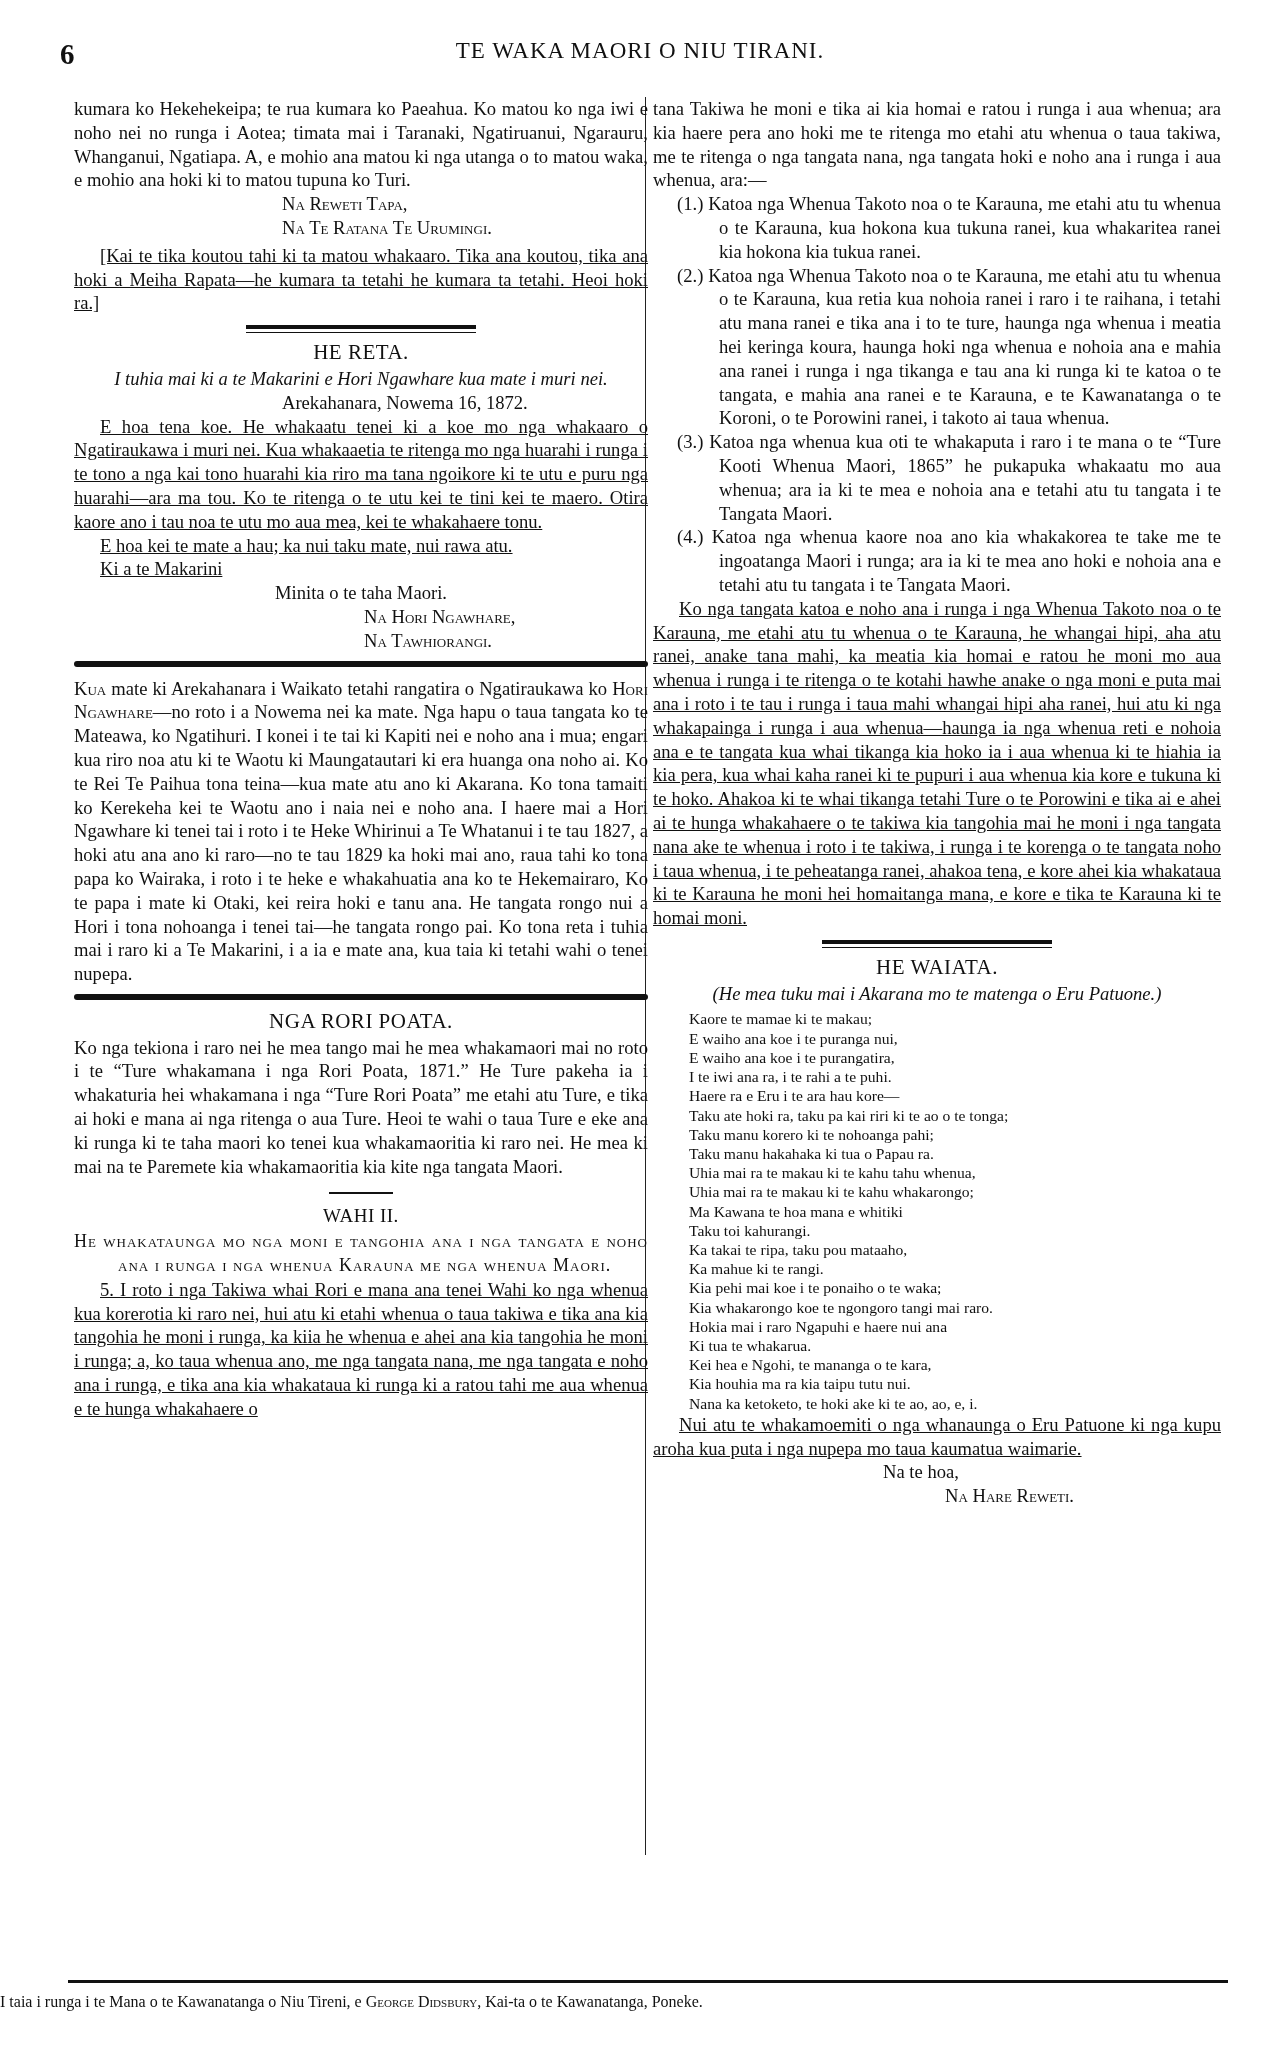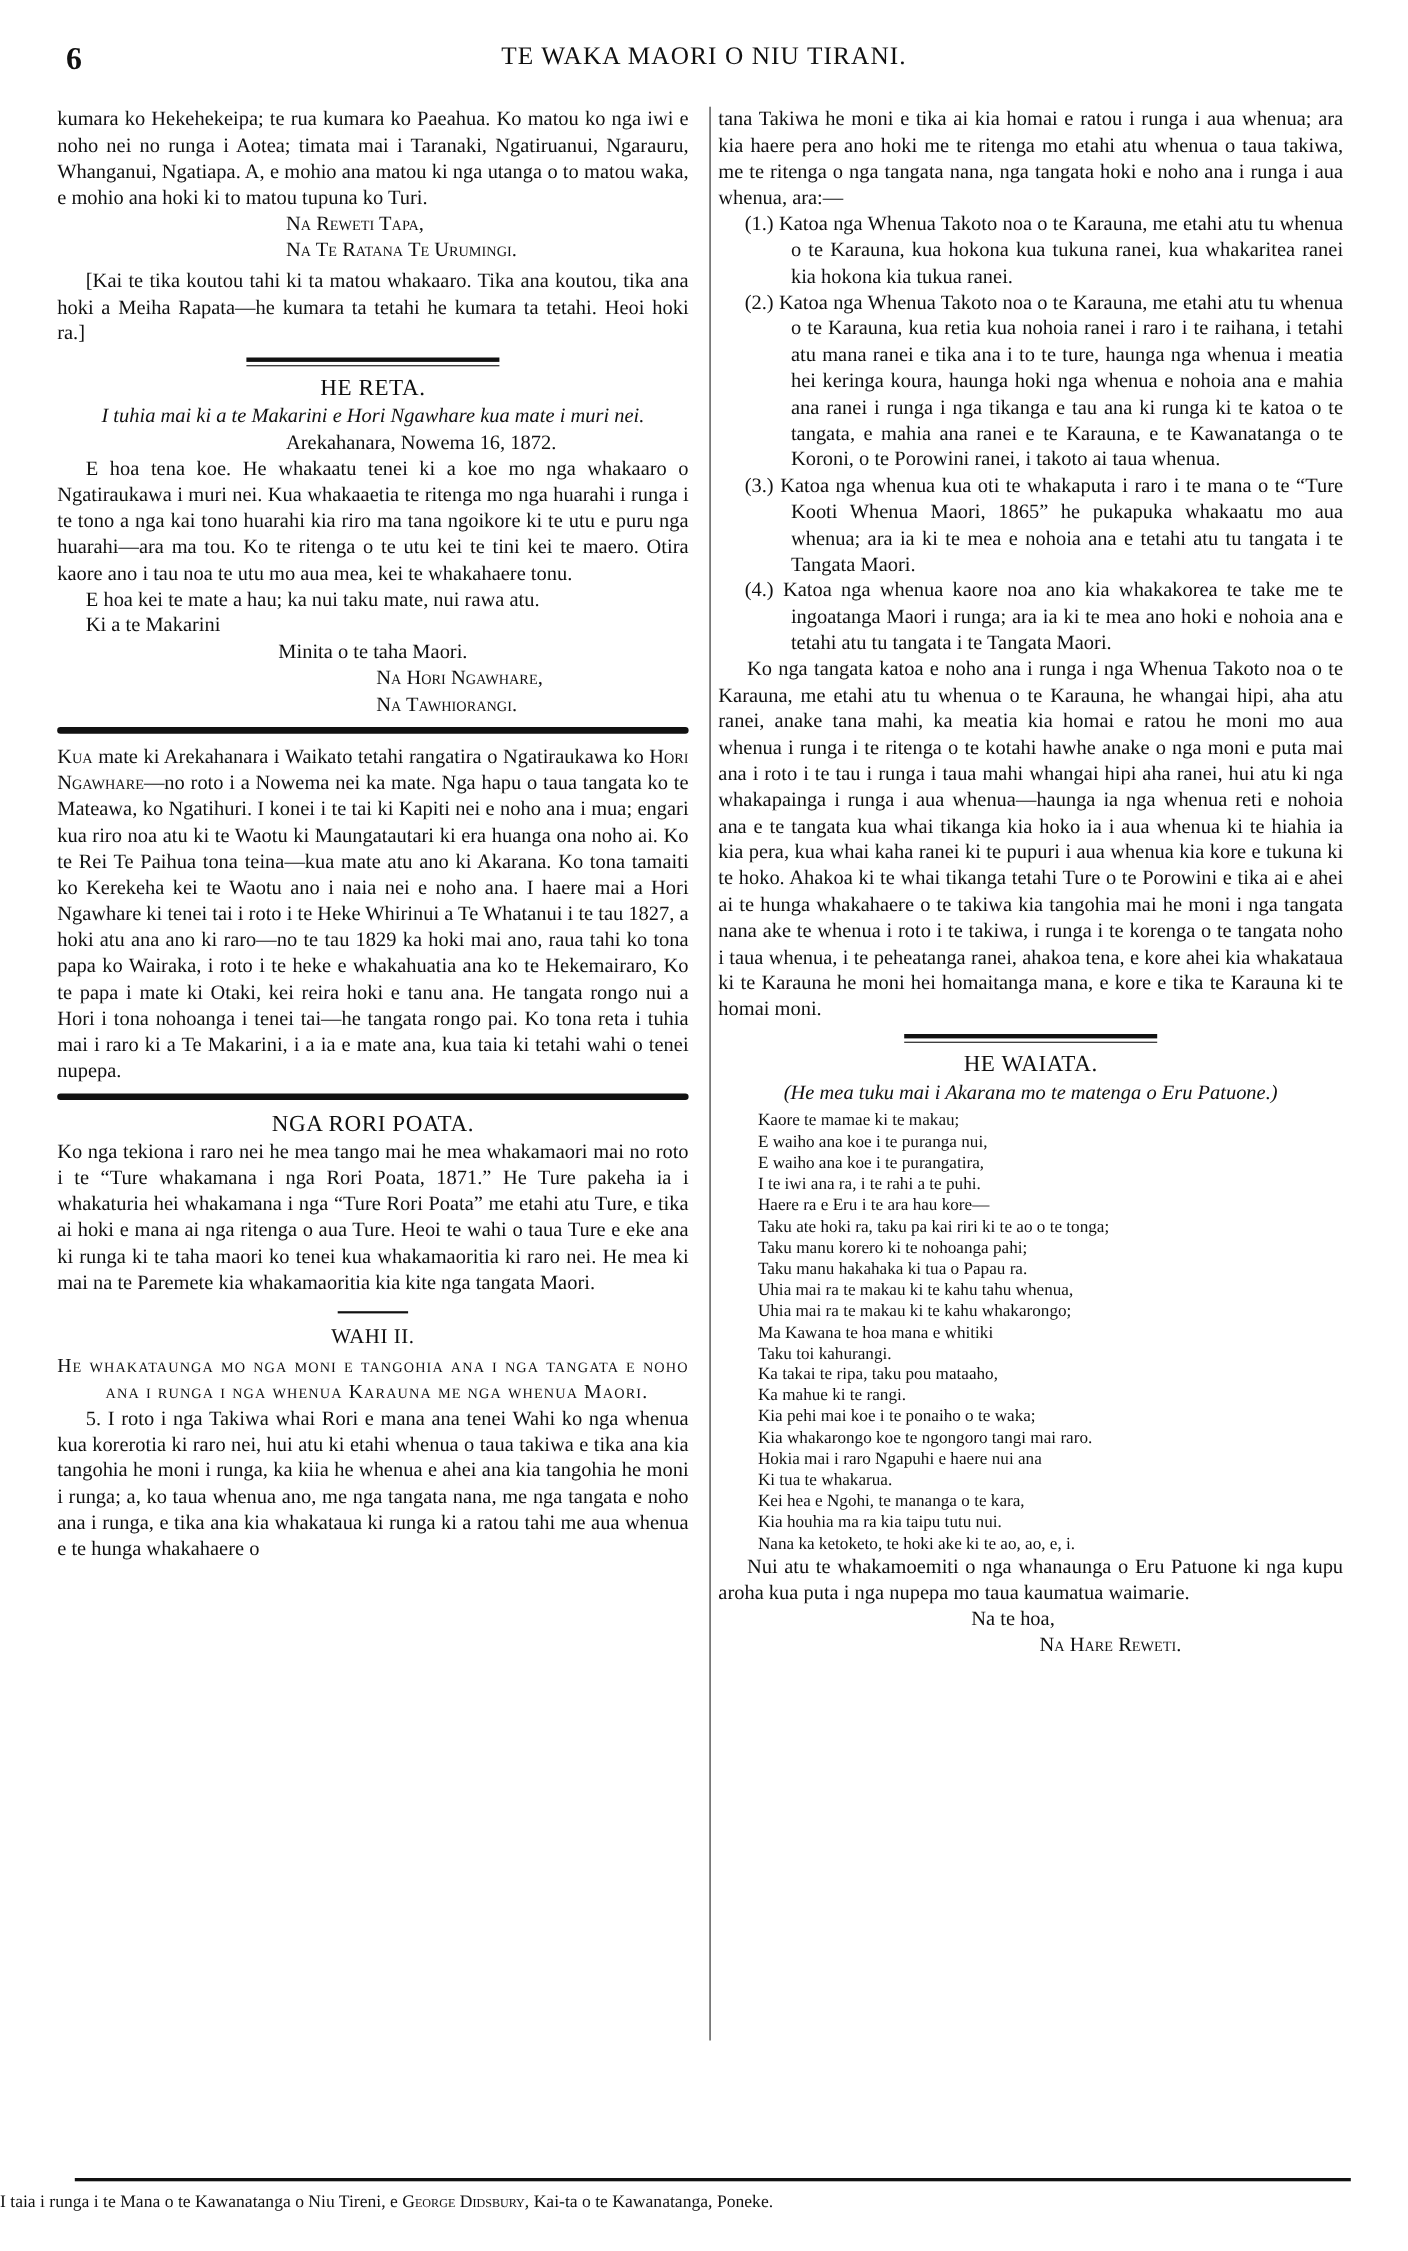--- a/index.html
+++ b/index.html
@@ -6,26 +6,26 @@
   body {
     width: 1280px; height: 2046px; position: relative; overflow: hidden;
     font-family: "Liberation Serif", "DejaVu Serif", serif;
     color: #111111;
   }
   .page-header { position: absolute; top: 38px; left: 60px; width: 1160px; height: 40px; }
   .page-num { position: absolute; left: 0; top: 0; font-size: 29px; font-weight: bold; }
   .page-title { position: absolute; left: 0; right: 0; top: 0; text-align: center; font-size: 23px; letter-spacing: 1px; }
 
   .col { position: absolute; top: 97px; font-size: 18.6px; line-height: 23.8px; text-align: justify; }
-  .col-left { left: 52px; width: 574px; }
+  .col-left { left: 74px; width: 574px; }
   .col-right { left: 653px; width: 568px; }
   .col-divider { position: absolute; left: 645px; top: 97px; width: 1px; height: 1758px; background: #222; }
 
   p { margin: 0; }
-  .indent { text-indent: 26px; }
+  .indent { text-indent: 26px; text-decoration: underline; }
   .sig { padding-left: 208px; text-align: left; }
   .sc { font-variant: small-caps; }
   .heading { text-align: center; font-size: 21px; letter-spacing: 0.5px; margin: 4px 0 2px; }
   .italic-center { text-align: center; font-style: italic; }
   .rule-double { margin: 10px auto 8px; width: 230px; border-top: 4px solid #111; border-bottom: 1.5px solid #111; height: 3px; }
   .rule-thick { margin: 8px 0 10px; width: 100%; height: 6px; background: #111; border-radius: 3px; }
   .rule-short { margin: 14px auto 10px; width: 64px; border-top: 2px solid #111; }
   .subhead-sc { font-variant: small-caps; font-size: 18px; text-align: justify; padding-left: 44px; text-indent: -44px; letter-spacing: 1px; }
   .item { padding-left: 66px; text-indent: -42px; }
   .poem { font-size: 15.6px; line-height: 19.2px; padding-left: 36px; text-align: left; margin-top: 4px; }

